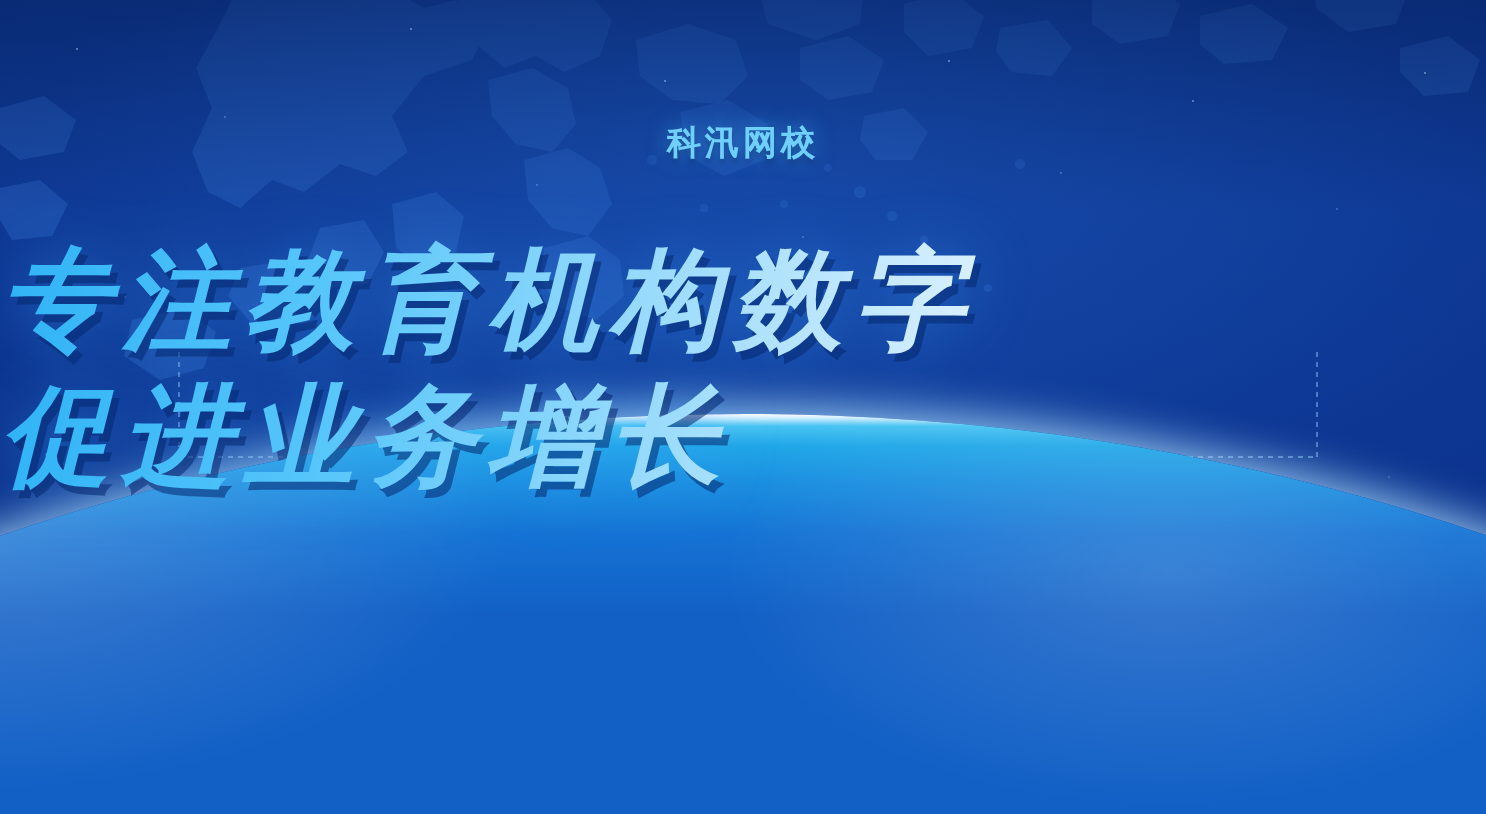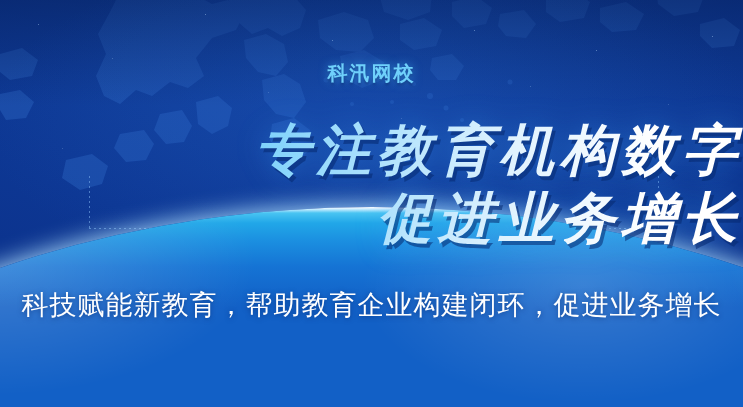--- a/index.html
+++ b/index.html
@@ -109,31 +109,31 @@
       radial-gradient(ellipse 14% 22% at 80% 9%, rgba(255,255,255,0.14) 0%, rgba(255,255,255,0) 70%);
   }
 
   
   .content{ position:absolute; inset:0; }
 
   .brand{
     position:absolute;
     top:60px; left:0; right:0;
     text-align:center;
-    font-size:20px;
+    font-size:17px;
     font-weight:bold;
     letter-spacing:2px;
     color:#6fd0fb;
     text-shadow:0 0 10px rgba(70,180,255,0.65), 0 2px 3px rgba(5,25,80,0.6);
   }
 
   .headline{
     position:absolute;
     top:116px; left:0; right:0;
-    text-align:right;
+    text-align:left;
   }
   .hl-line{
     display:block;
     font-size:55px;
     line-height:68px;
     font-weight:bold;
     font-style:italic;
     letter-spacing:6px;
     background:linear-gradient(95deg,
         #2fb3f6 0%,
@@ -236,16 +236,15 @@
 
   <div class="content">
 
     <div class="brand">科汛网校</div>
 
     <div class="headline">
       <span class="hl-line">专注教育机构数字</span>
       <span class="hl-line">促进业务增长</span>
     </div>
 
-    <div class="subtitle">科技赋能新教育，帮助教育企业构建闭环，促进业务增长</div>
 
   </div>
 </div>
 
 </body></html>

